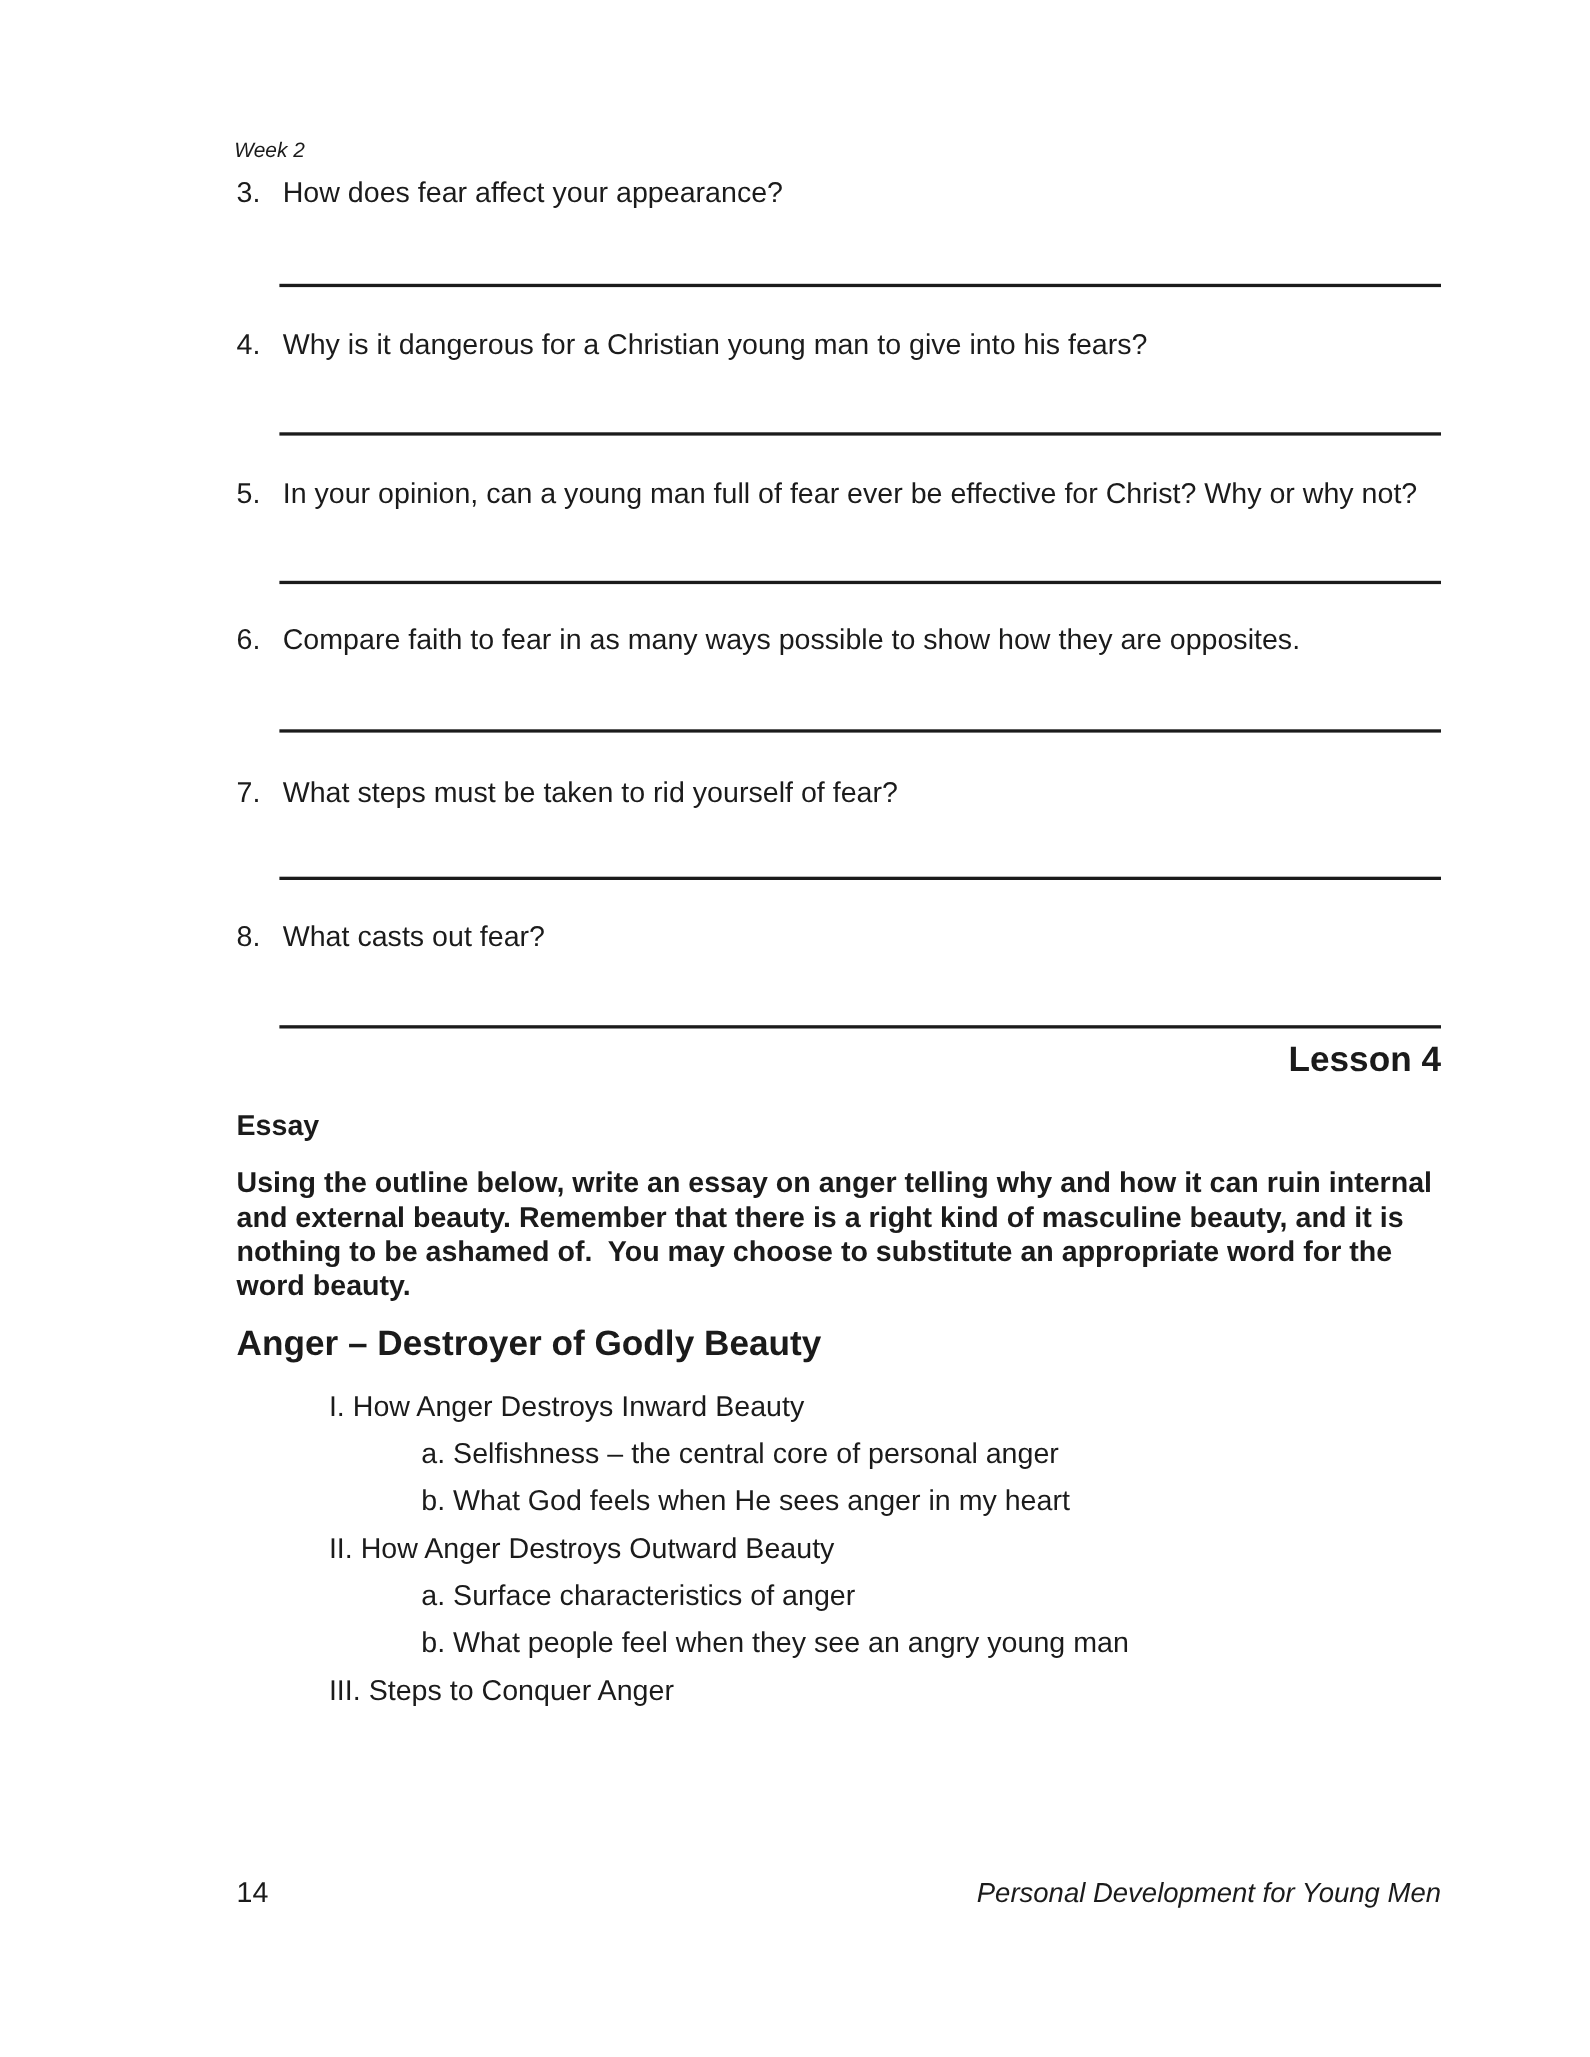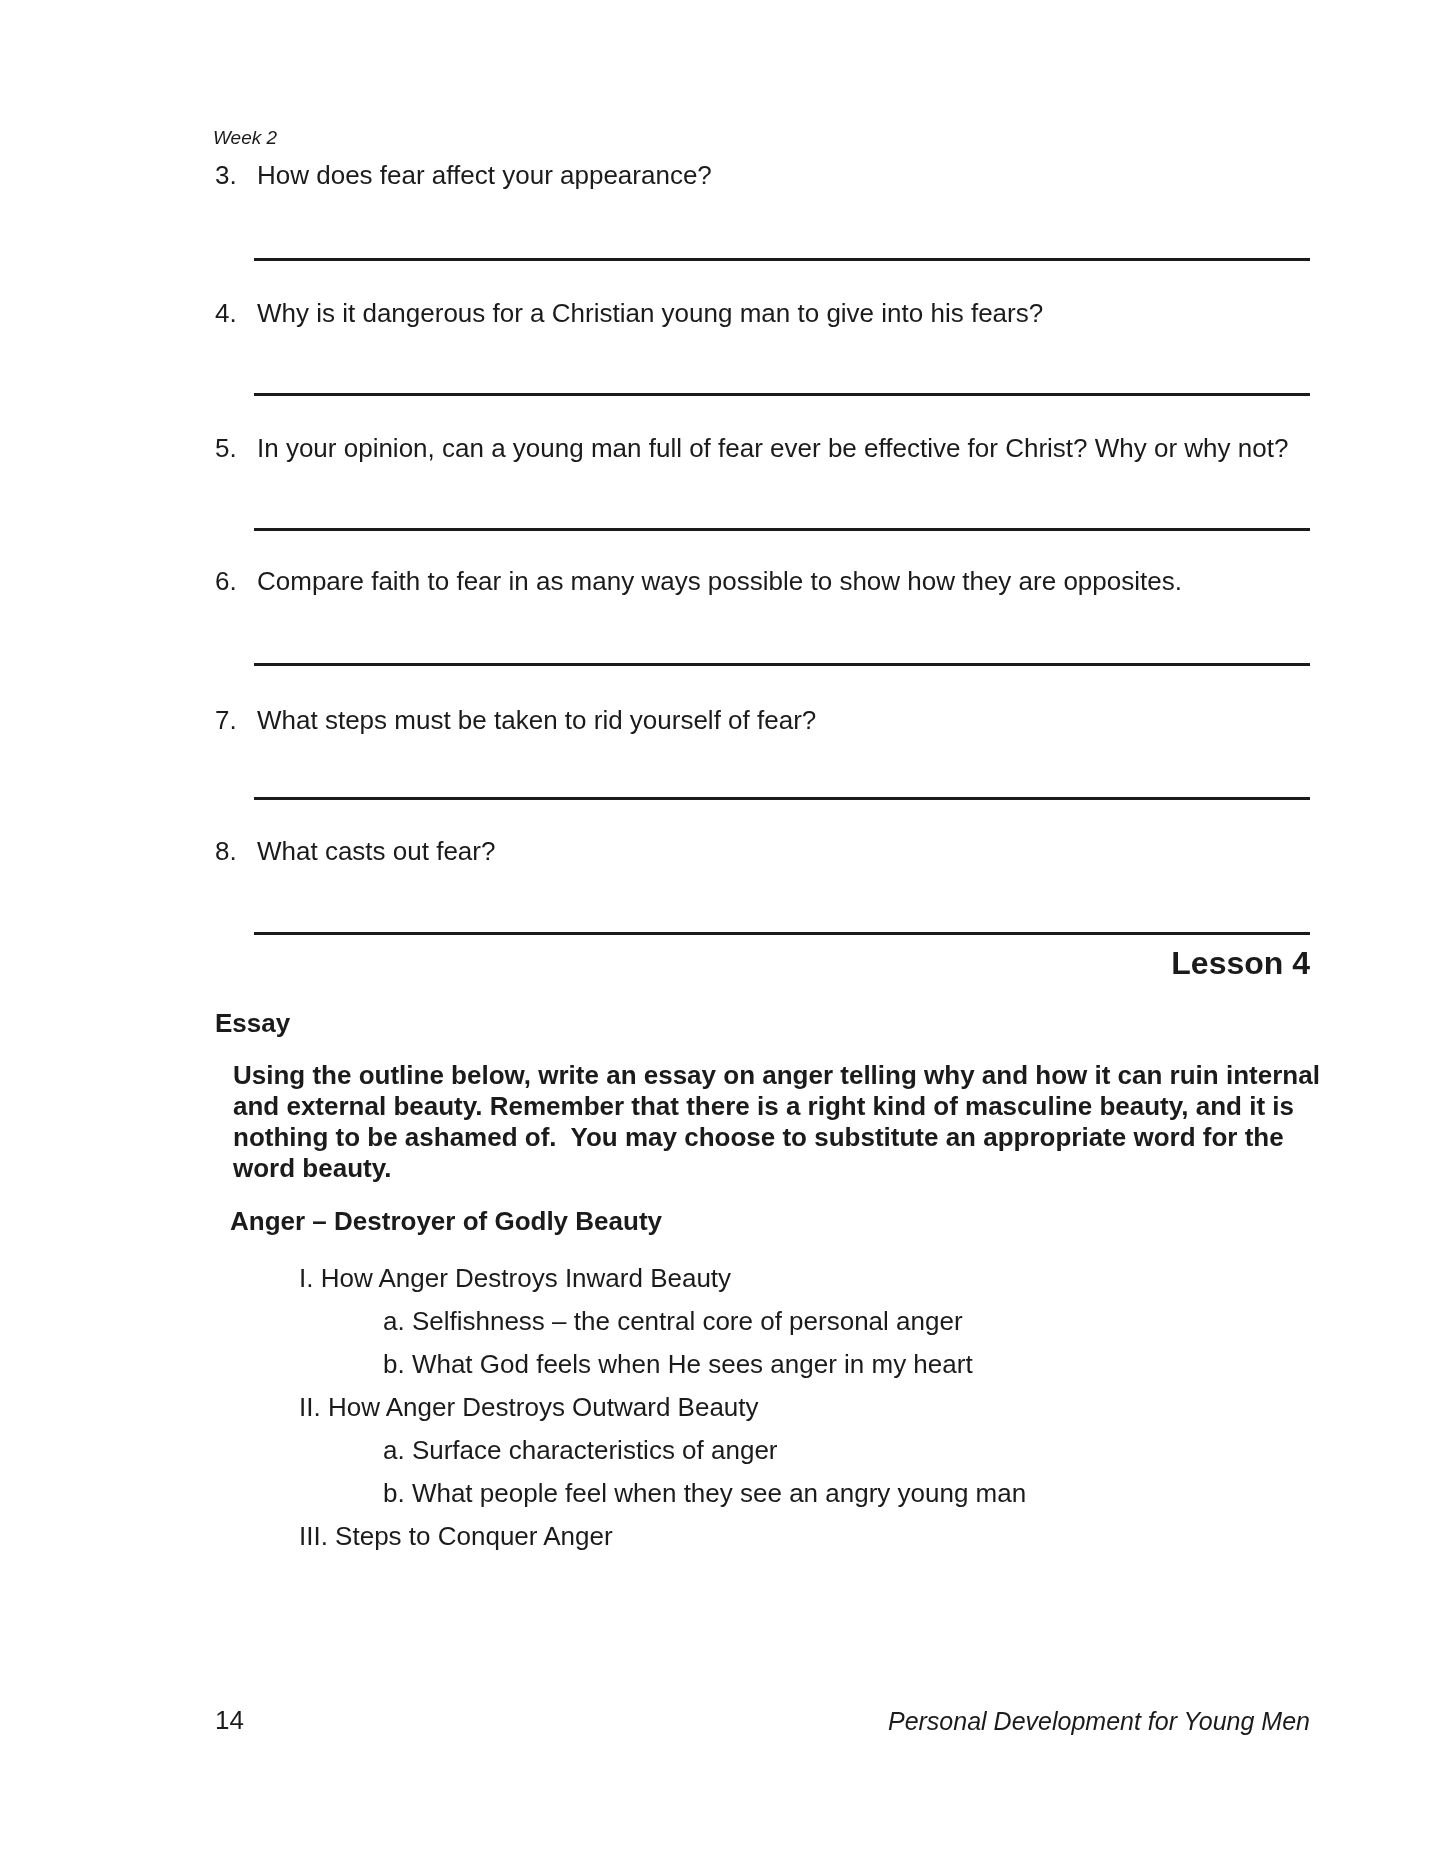--- a/index.html
+++ b/index.html
@@ -51,30 +51,30 @@
   }
 
   .essay-heading {
     left: 215px; top: 1008px;
     font-size: 26px;
     font-weight: bold;
     line-height: 30px;
   }
 
   .instructions {
-    left: 233px; top: 1060px;
+    left: 215px; top: 1060px;
     font-size: 26px;
     font-weight: bold;
     line-height: 31px;
   }
   .instr-line { white-space: pre; }
 
   .outline-title {
-    left: 230px; top: 1206px;
-    font-size: 26px;
+    left: 215px; top: 1206px;
+    font-size: 32px;
     font-weight: bold;
     line-height: 30px;
   }
 
   .outline {
     left: 215px; top: 1257px;
     font-size: 26px;
     line-height: 43px;
   }
   .outline-item { white-space: pre; }

